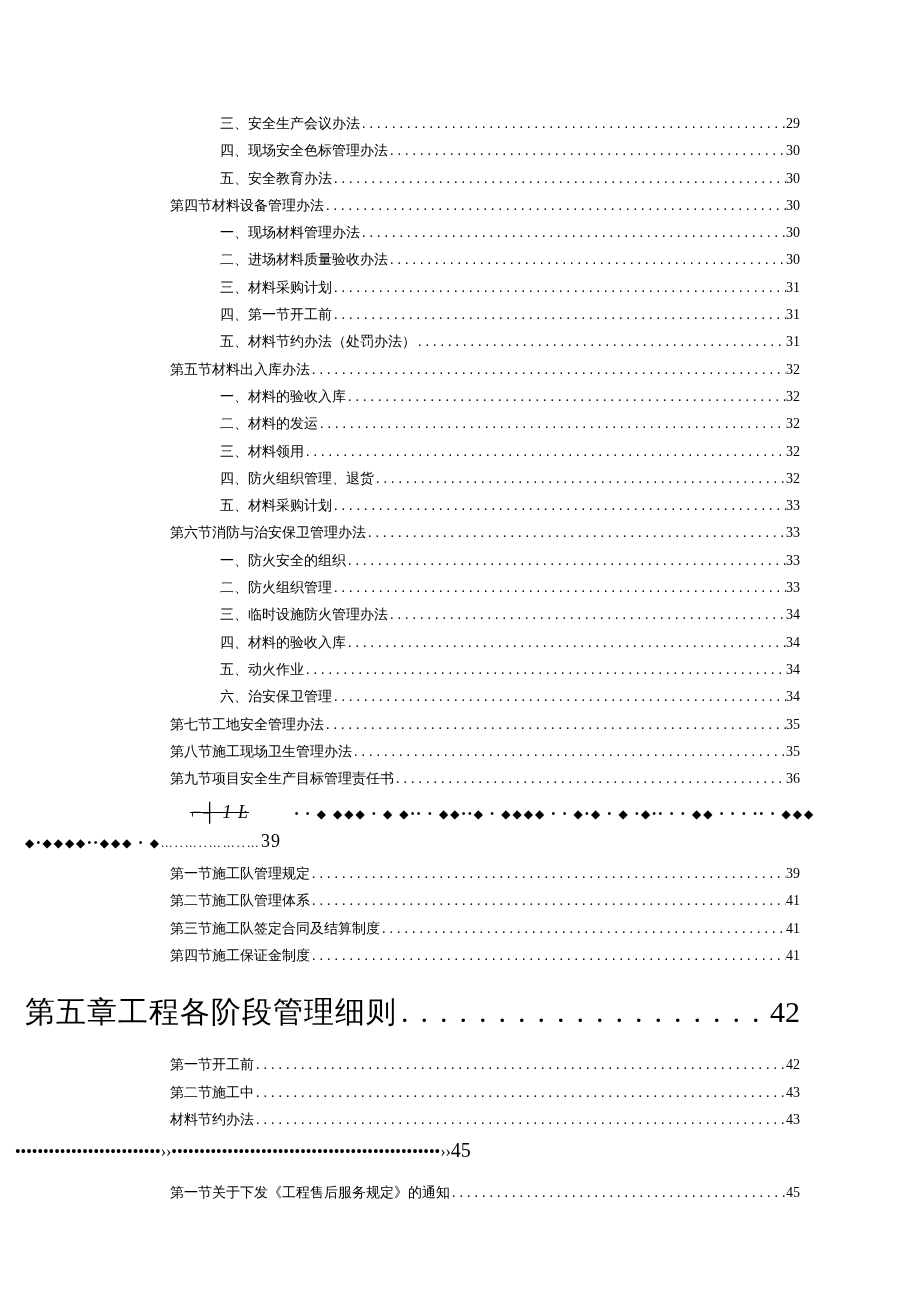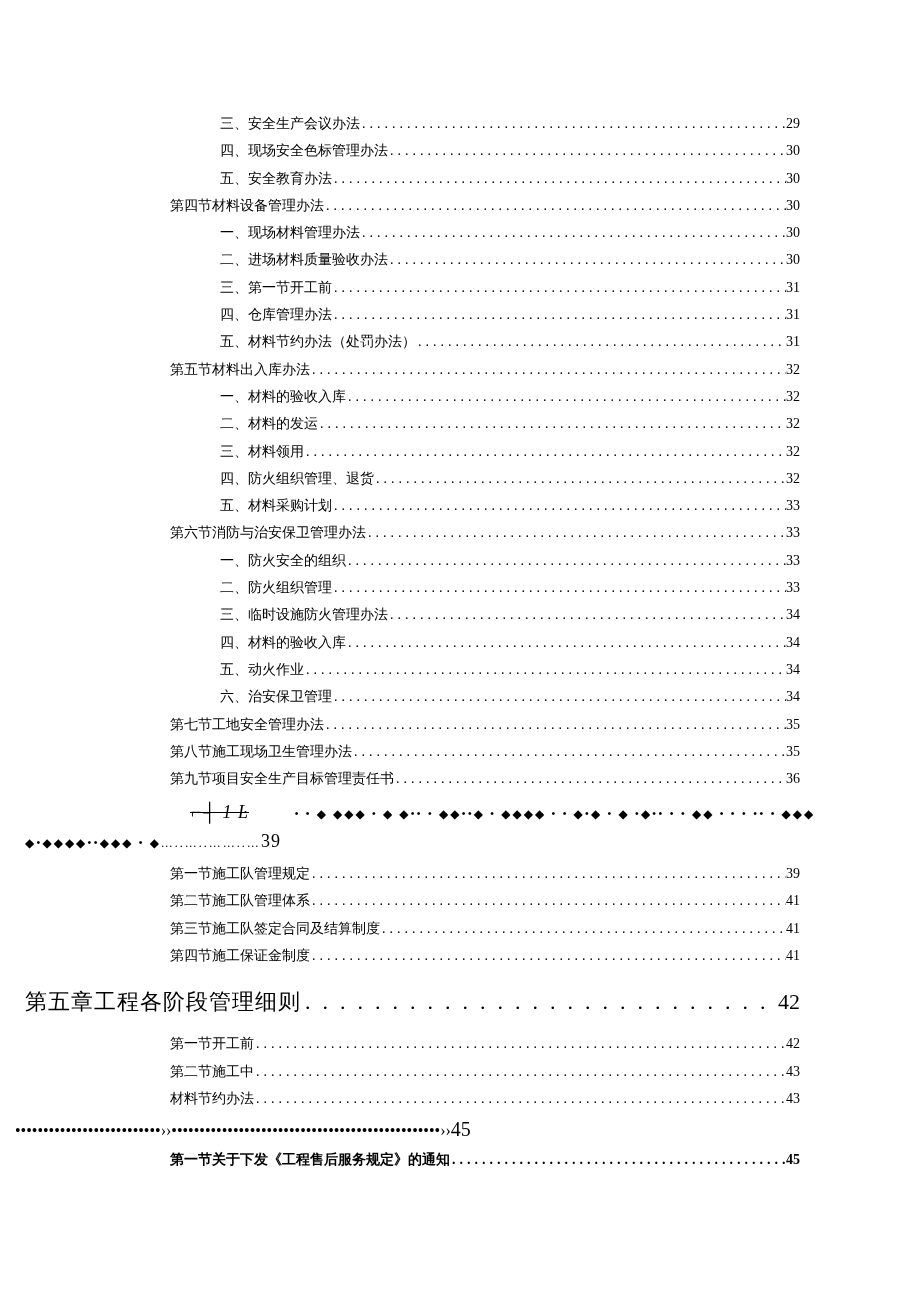--- a/index.html
+++ b/index.html
@@ -32,21 +32,21 @@
     padding: 0 2px;
   }
   .toc-dots::after {
     content: "....................................................................................................................";
   }
   .toc-page { flex: 0 0 auto; }
 
   .chapter-line {
     display: flex;
     align-items: flex-start;
-    font-size: 22px;
+    font-size: 30px;
     line-height: 2.6;
     white-space: nowrap;
     margin-left: -95px;
     margin-top: 4px;
   }
   .chapter-label { flex: 0 0 auto; letter-spacing: 1px; }
   .chapter-dots {
     flex: 1 1 auto;
     overflow: hidden;
     letter-spacing: 12px;
@@ -129,26 +129,26 @@
         <span class="toc-label">一、现场材料管理办法</span>
         <span class="toc-dots"></span>
         <span class="toc-page">30</span>
       </div>
       <div class="toc-line indent-l2">
         <span class="toc-label">二、进场材料质量验收办法</span>
         <span class="toc-dots"></span>
         <span class="toc-page">30</span>
       </div>
       <div class="toc-line indent-l2">
-        <span class="toc-label">三、第一节开工前</span>
+        <span class="toc-label">三、材料采购计划</span>
         <span class="toc-dots"></span>
         <span class="toc-page">31</span>
       </div>
       <div class="toc-line indent-l2">
-        <span class="toc-label">四、仓库管理办法</span>
+        <span class="toc-label">四、第一节开工前</span>
         <span class="toc-dots"></span>
         <span class="toc-page">31</span>
       </div>
       <div class="toc-line indent-l2">
         <span class="toc-label">五、材料节约办法（处罚办法）</span>
         <span class="toc-dots"></span>
         <span class="toc-page">31</span>
       </div>
       <div class="toc-line indent-l1">
         <span class="toc-label">第五节材料出入库办法</span>
@@ -283,21 +283,21 @@
         <span class="toc-page">43</span>
       </div>
     </div>
 
   <div class="decor-bottom">
     <div class="decor-b-row">
       <span>••••••••••••••••••••••••••</span><span class="chev">››</span><span>••••••••••••••••••••••••••••••••••••••••••••••••</span><span class="chev">››</span><span class="pgno">45</span>
     </div>
   </div>
 
-  <div id="toc-block-4" style="margin-top:0;font-weight:bold;">
+  <div id="toc-block-4" style="margin-top:12px;">
       <div class="toc-line indent-l1">
         <span class="toc-label">第一节关于下发《工程售后服务规定》的通知</span>
         <span class="toc-dots"></span>
         <span class="toc-page">45</span>
       </div>
     </div>
 
 </div>
 
 </body></html>

